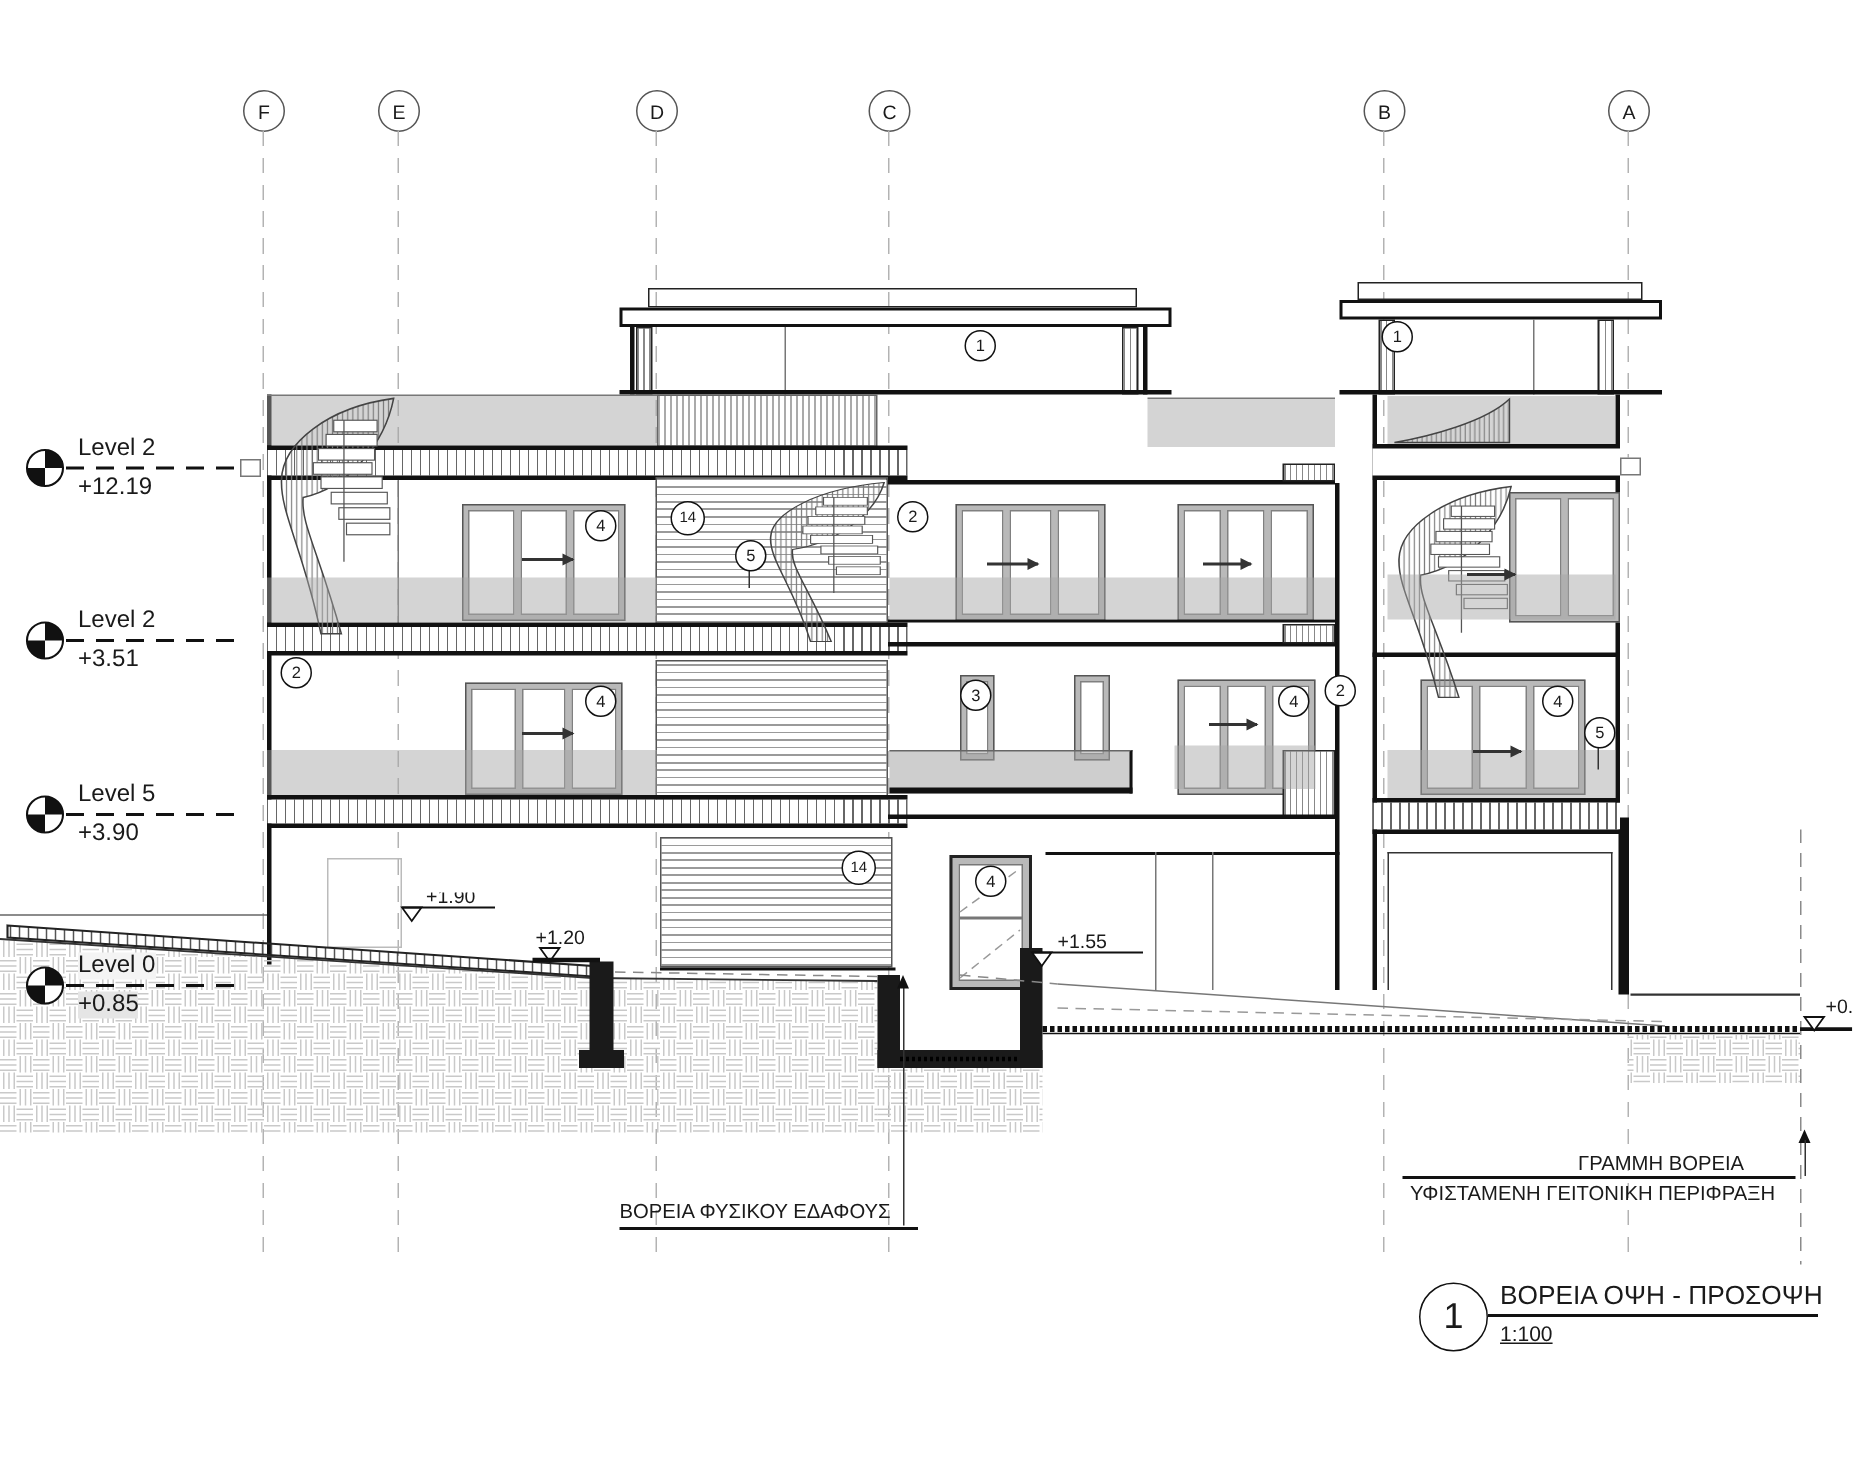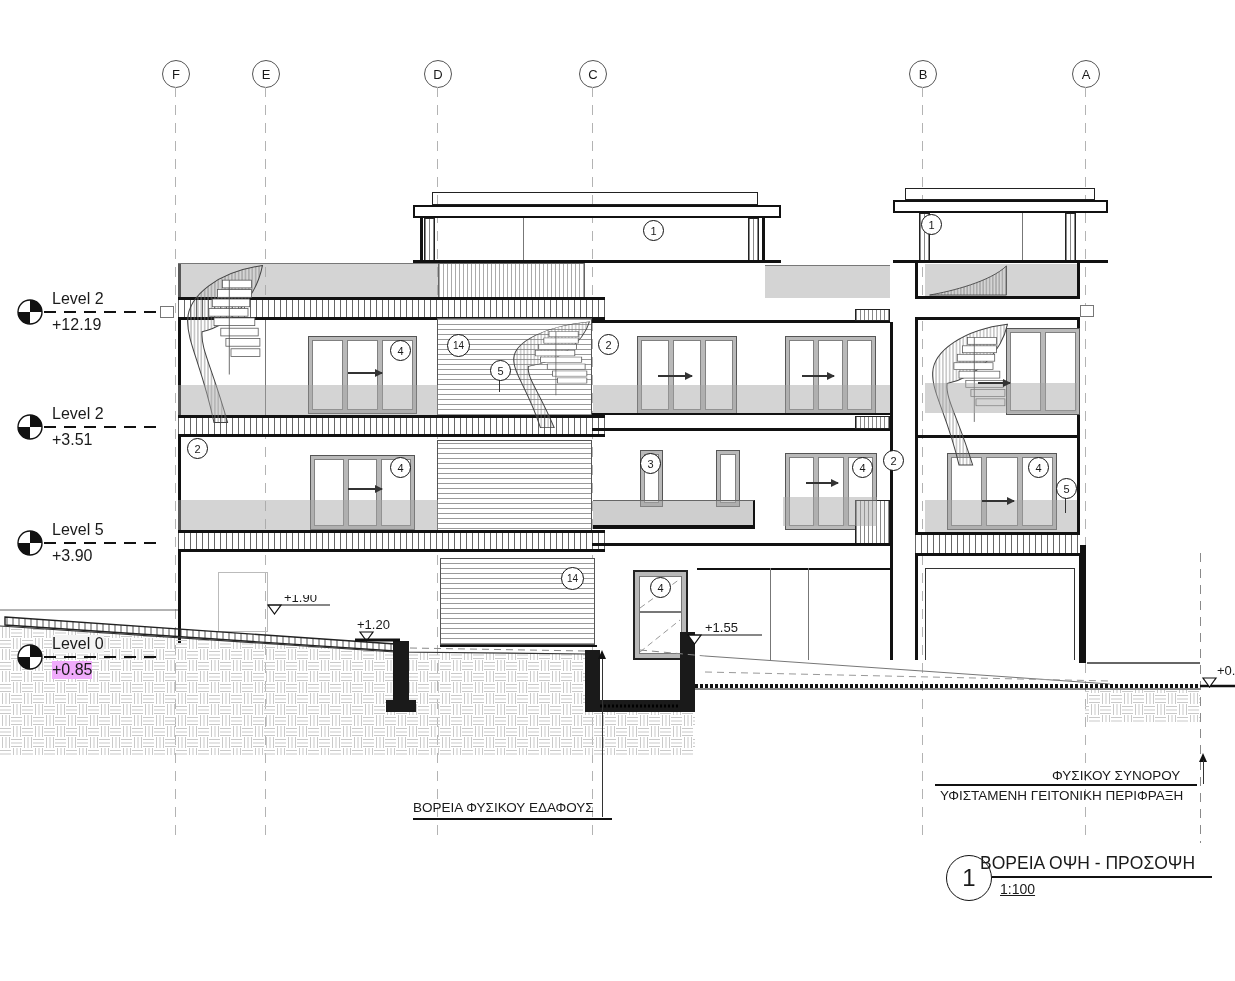--- a/index.html
+++ b/index.html
@@ -140,21 +140,21 @@
   <div class="abs lvl-line" style="left:44px;top:542px;width:117px"></div>
   <div class="abs lvl-elev" style="left:52px;top:547px">+3.90</div>
 
   <svg class="abs" style="left:17px;top:644px;z-index:40" width="26" height="26">
     <circle cx="13" cy="13" r="12" fill="#fff" stroke="#111" stroke-width="1.4"></circle>
     <path d="M13,13 L13,1 A12,12 0 0,1 25,13 Z" fill="#111"></path>
     <path d="M13,13 L13,25 A12,12 0 0,1 1,13 Z" fill="#111"></path>
   </svg>
   <div class="abs lvl-name" style="left:52px;top:635px;z-index:40;background:#f4f4f4">Level 0</div>
   <div class="abs lvl-line" style="left:44px;top:656px;width:117px;z-index:40"></div>
-  <div class="abs lvl-elev" style="left:52px;top:661px;z-index:40;background:#f0abfc">+0.85</div>
+  <div class="abs lvl-elev" style="left:52px;top:661px;z-index:40;background:#e5e5e5">+0.85</div>
 
   <div class="abs" style="left:432px;top:192px;width:326px;height:13px;border:1.5px solid #222;box-sizing:border-box"></div>
   <div class="abs box" style="left:413px;top:205px;width:368px;height:13px"></div>
   <div class="abs hline" style="left:420px;top:218px;width:3px;height:45px"></div>
   <div class="abs hline" style="left:762px;top:218px;width:3px;height:45px"></div>
   <div class="abs pil" style="left:424px;top:218px;width:11px;height:45px"></div>
   <div class="abs pil" style="left:748px;top:218px;width:11px;height:45px"></div>
   <div class="abs thin" style="left:523px;top:218px;width:1px;height:45px"></div>
   <div class="abs hline" style="left:413px;top:260px;width:368px;height:3px"></div>
   <div class="abs tag" style="left:643px;top:220px">
@@ -384,26 +384,26 @@
       <text x="705" y="632">+1.55</text>
       <text x="1217" y="675">+0.</text>
     </g>
   </svg>
 
   <div class="abs ldr" style="left:602px;top:656px;height:161px;z-index:28"></div>
   <div class="abs ah-up" style="left:598px;top:650px;z-index:28"></div>
   <div class="abs note" style="left:413px;top:800px">ΒΟΡΕΙΑ ΦΥΣΙΚΟΥ ΕΔΑΦΟΥΣ</div>
   <div class="abs hline" style="left:413px;top:818px;width:199px;height:1.5px"></div>
 
-  <div class="abs note" style="left:1052px;top:768px">ΦΥΣΙΚΟΥ ΣΥΝΟΡΟΥ</div>
+  <div class="abs note" style="left:1052px;top:768px">ΓΡΑΜΜΗ ΒΟΡΕΙΑ</div>
   <div class="abs hline" style="left:935px;top:784px;width:262px;height:1.5px"></div>
   <div class="abs ldr" style="left:1203px;top:760px;height:24px"></div>
   <div class="abs ah-up" style="left:1199px;top:753px"></div>
   <div class="abs note" style="left:940px;top:788px">ΥΦΙΣΤΑΜΕΝΗ ΓΕΙΤΟΝΙΚΗ ΠΕΡΙΦΡΑΞΗ</div>
 
   <div class="abs title-circ" style="left:946px;top:855px">
       <span>1</span>
     </div>
-  <div class="abs title-name" style="left:980px;top:853px">ΒΟΡΕΙΑ ΟΨΗ - ΠΡΟΣΟΨΗ</div>
+  <div class="abs title-name" style="left:1000px;top:853px">ΒΟΡΕΙΑ ΟΨΗ - ΠΡΟΣΟΨΗ</div>
   <div class="abs hline" style="left:992px;top:876px;width:220px;height:2px"></div>
   <div class="abs title-scale" style="left:1000px;top:881px">1:100</div>
 
 </div>
 
 </body></html>

